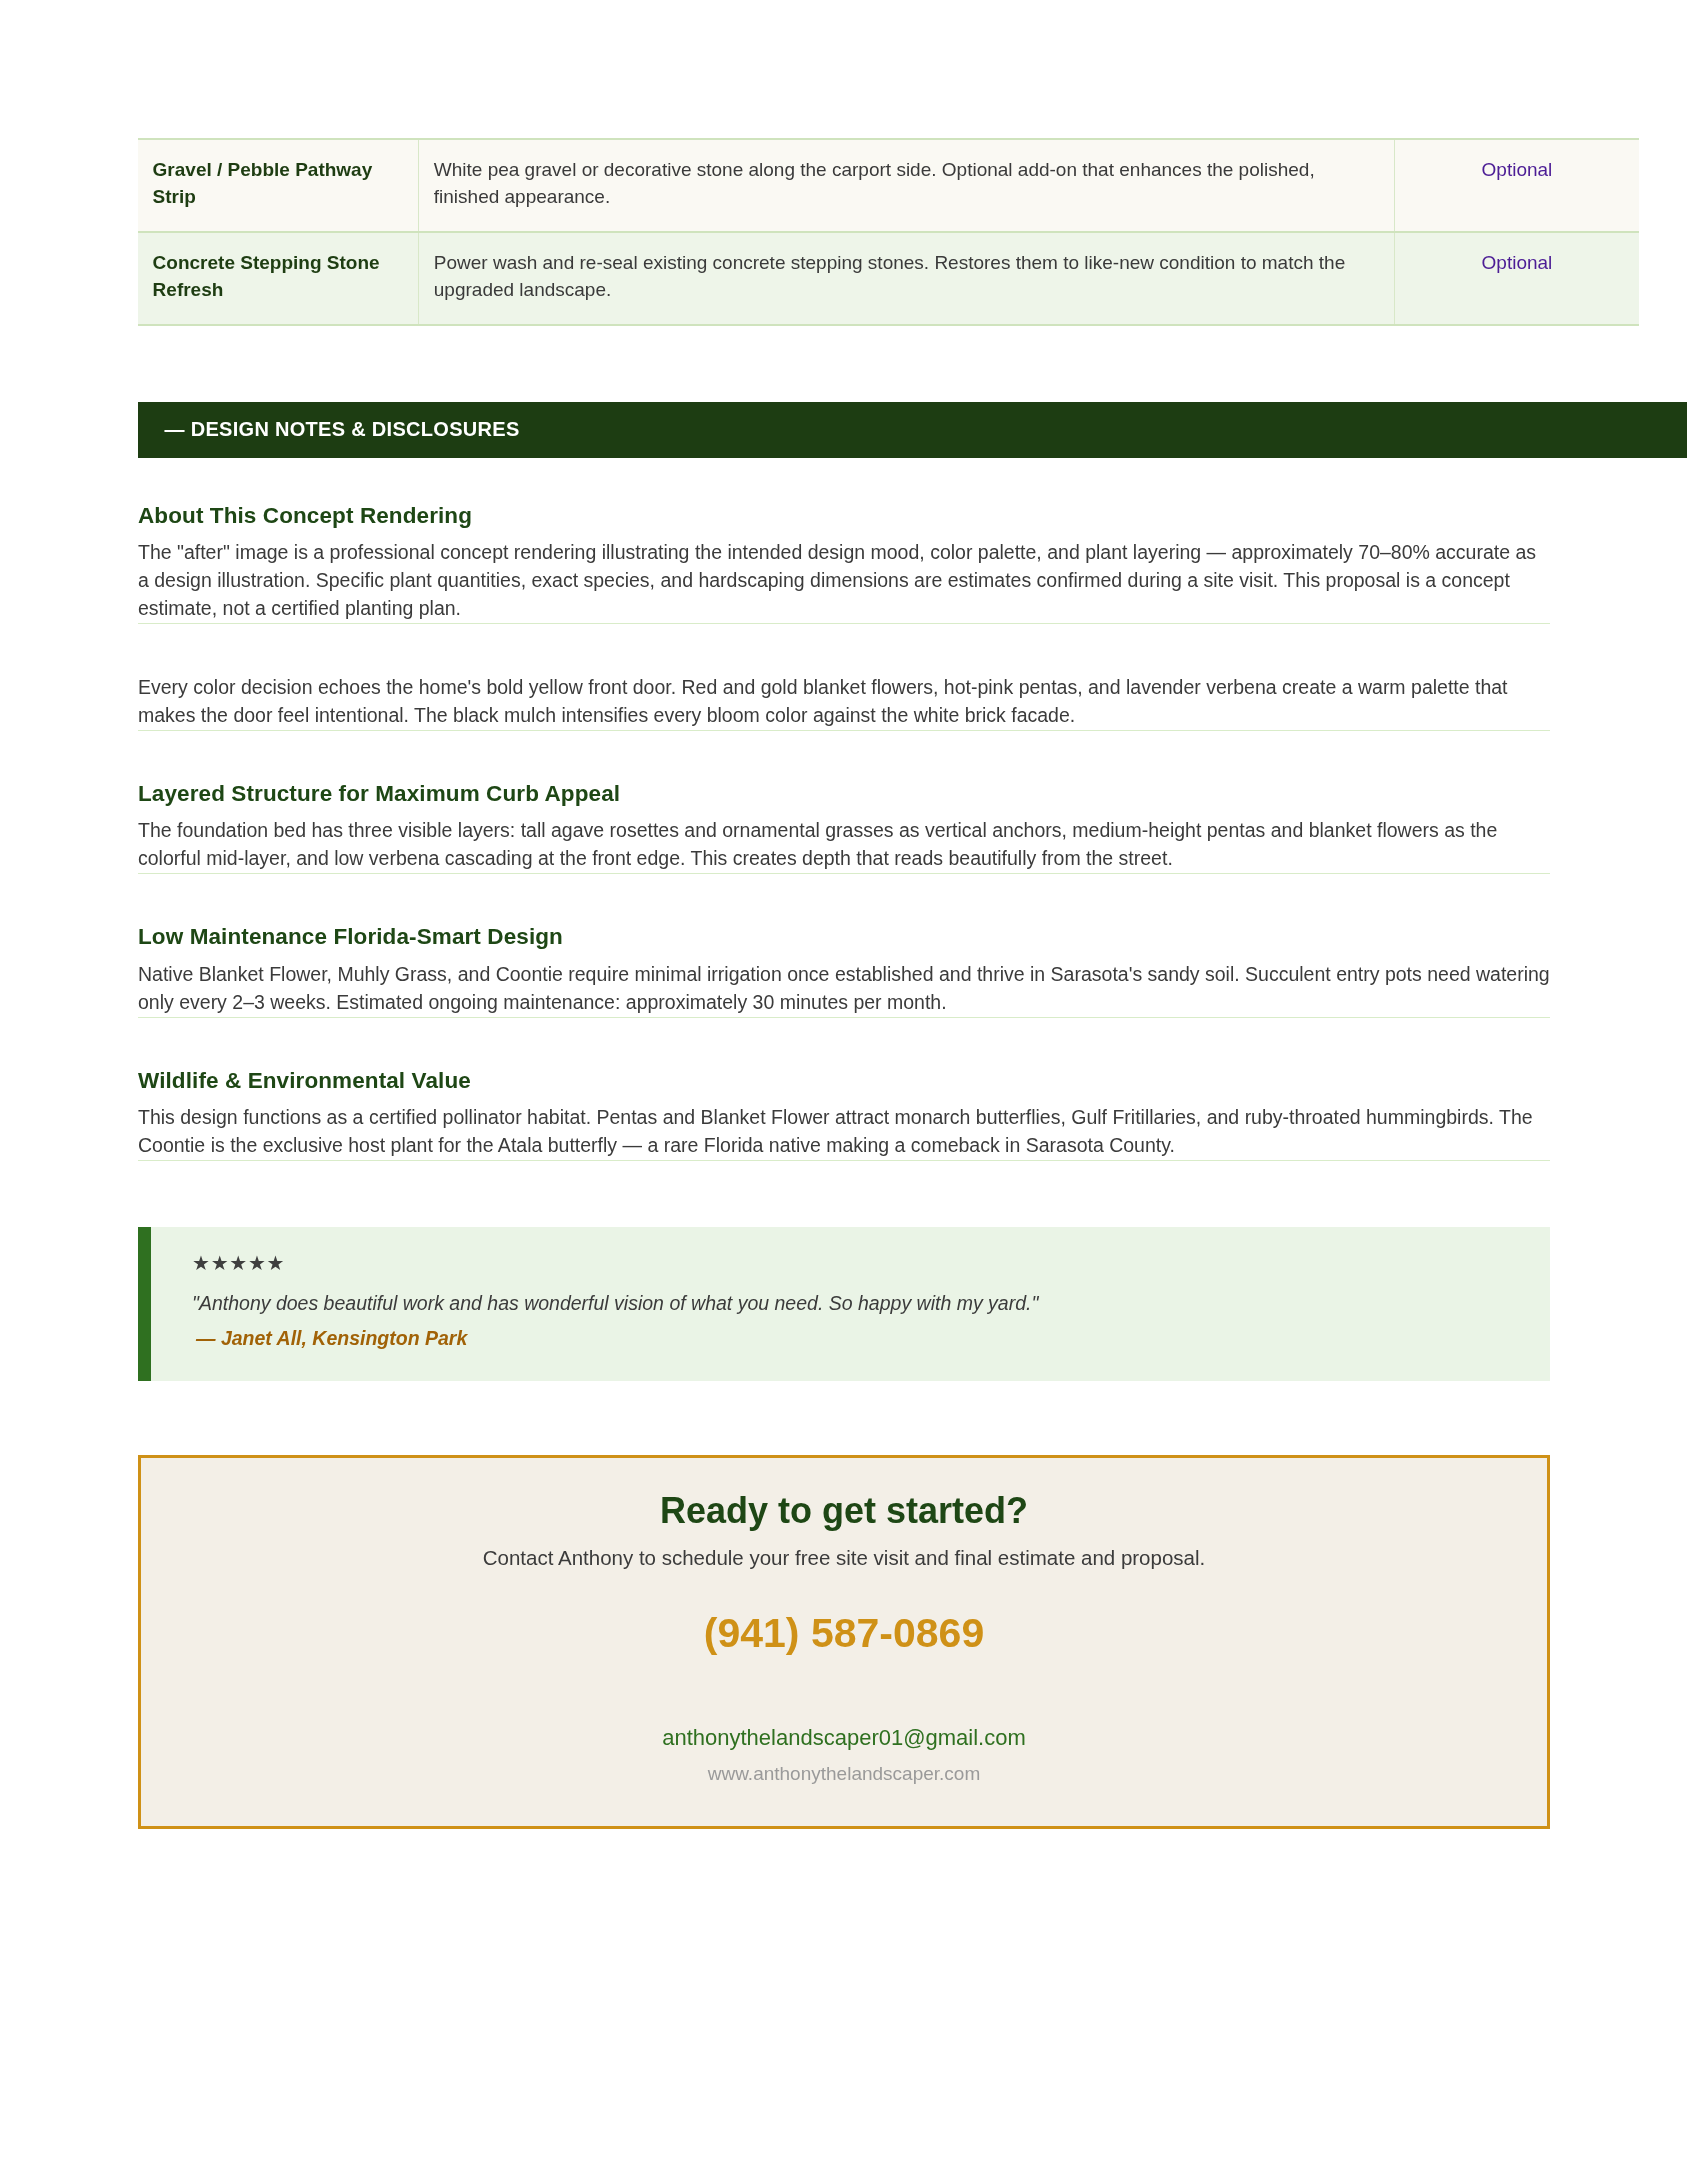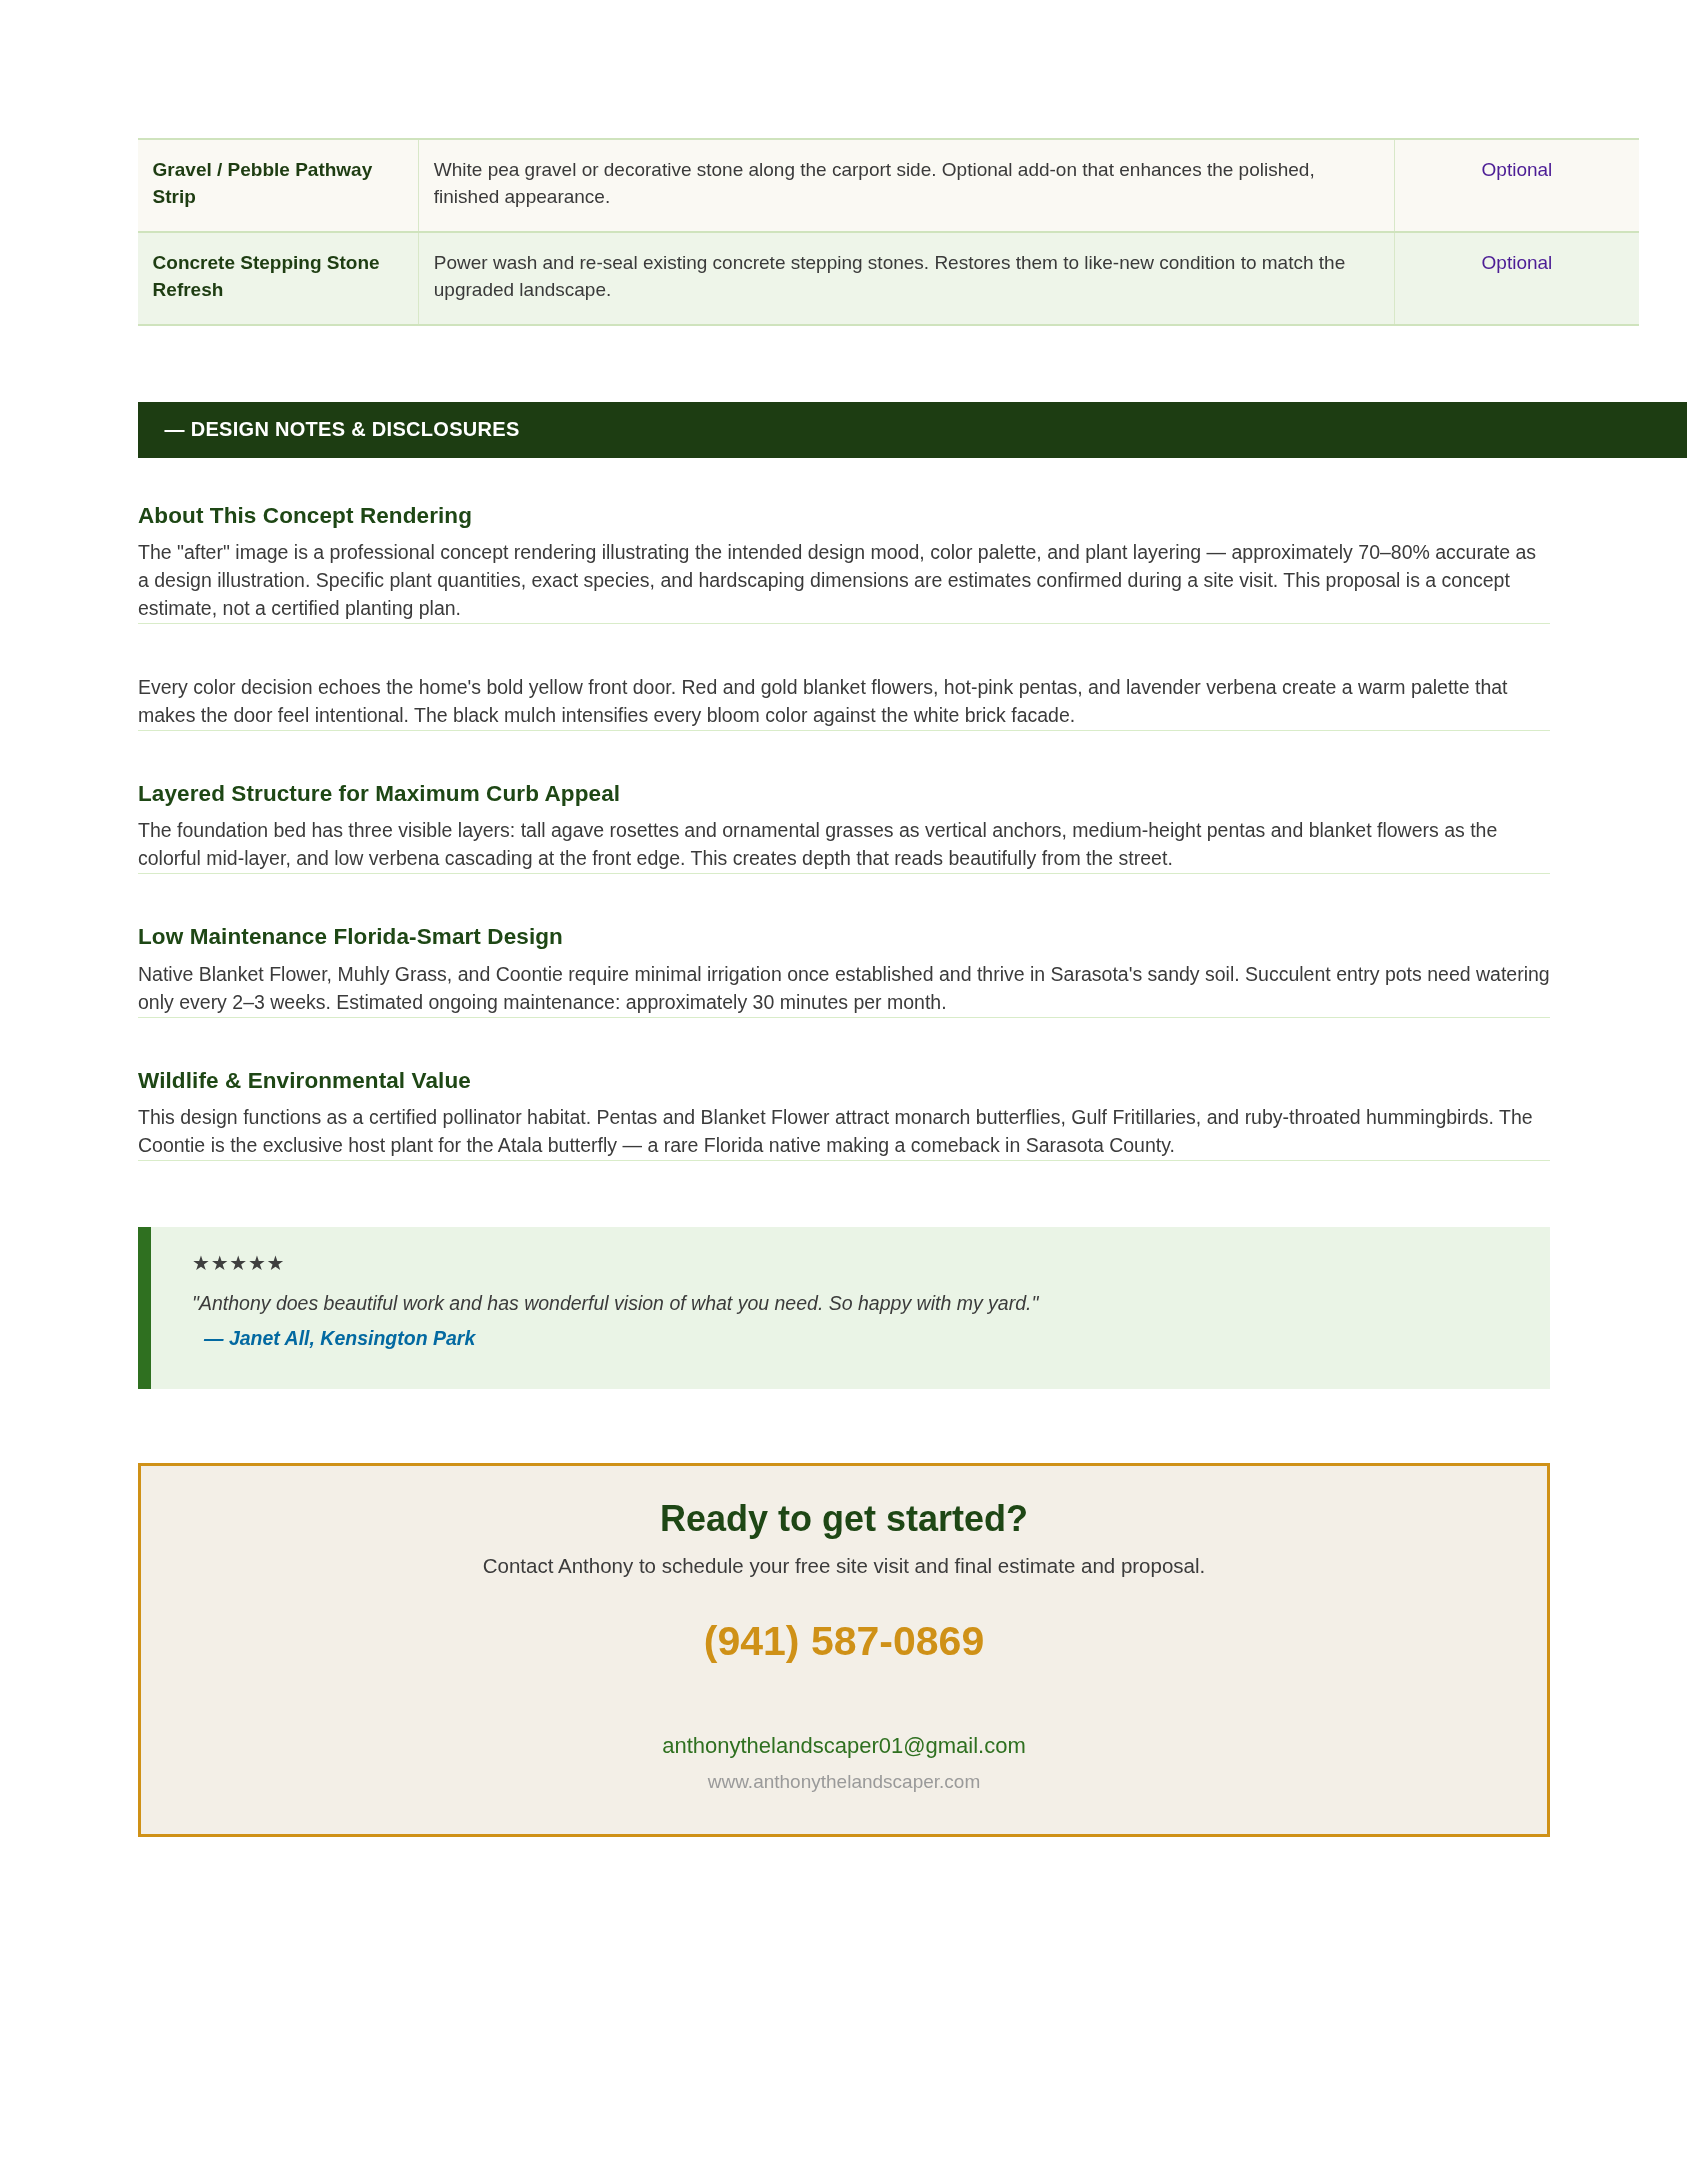--- a/index.html
+++ b/index.html
@@ -121,22 +121,22 @@
   .quote {
     font-size: 19.5px;
     font-style: italic;
     color: #3b3b3b;
     margin: 0 0 12px 0;
   }
   .attrib {
     font-size: 19.5px;
     font-style: italic;
     font-weight: bold;
-    color: #0369a1;
-    margin: 12px;
+    color: #a16207;
+    margin: 4px;
   }
 
   
   .cta {
     margin-top: 74px;
     width: 1412px;
     background: #f3efe7;
     border: 3.3px solid #cf9117;
     box-sizing: border-box;
     text-align: center;

